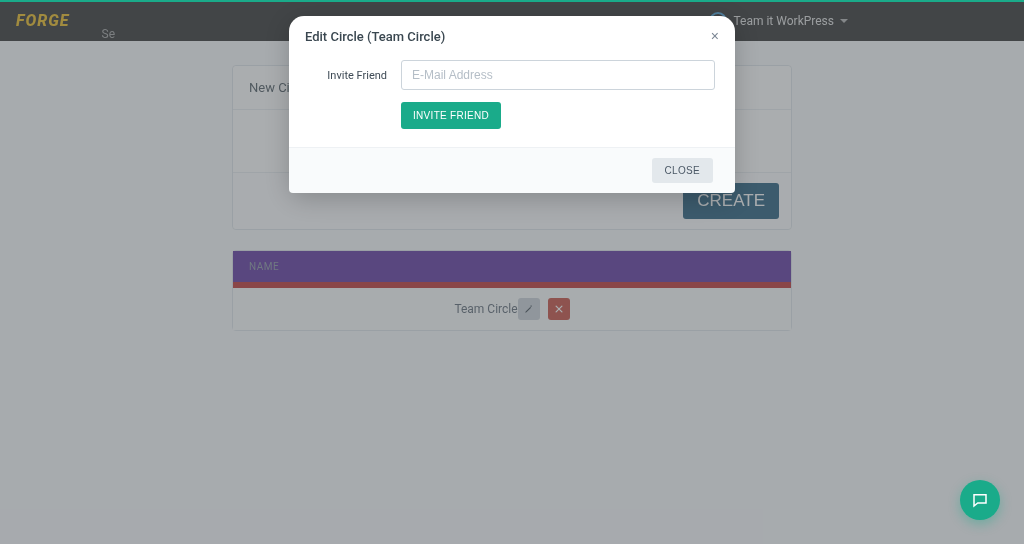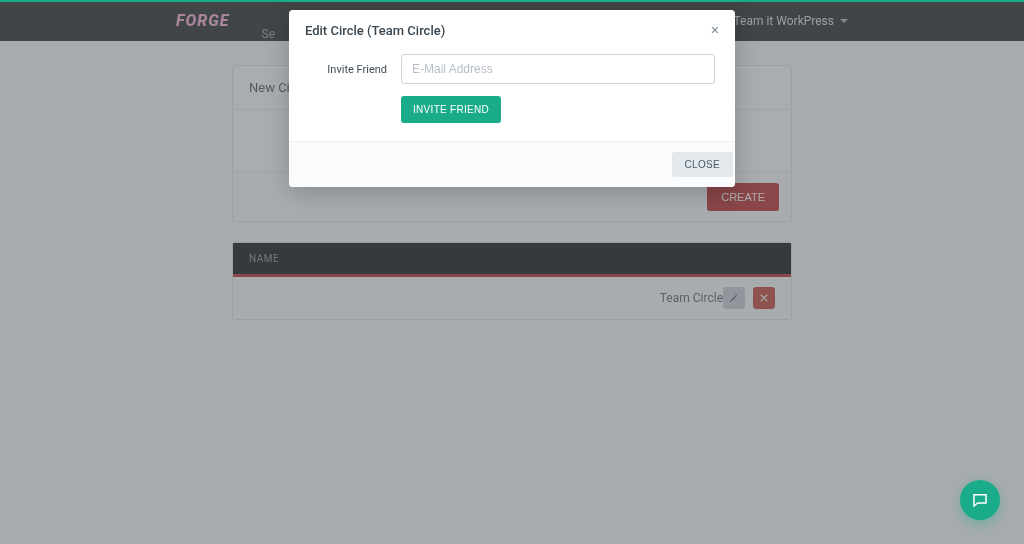--- a/index.html
+++ b/index.html
@@ -22,24 +22,23 @@
       height: 41px;
       background: #1a1a1a;
       display: flex;
       align-items: center;
       padding: 0 16px;
       position: relative;
     }
     .navbar-brand {
       font-weight: 800;
       font-size: 16px;
-      color: #f9a8d4;
+      color: #eab308;
       letter-spacing: 1px;
       font-style: italic;
-      margin-left: 160px;
     }
     .navbar-center-tab {
       position: absolute;
       left: 50%;
       transform: translateX(-50%);
       bottom: 0;
       width: 140px;
       height: 20px;
       background: #444;
       border-radius: 10px 10px 0 0;
@@ -108,43 +107,43 @@
       background: #fff;
     }
     .panel-footer {
       padding: 10px 12px;
       border-top: 1px solid #e6ebef;
       text-align: right;
       background: #fcfdfe;
       border-radius: 0 0 4px 4px;
     }
     .btn-create {
-      background: #b91c1c;
+      background: #0c4a6e;
       color: #fff;
       border: none;
       padding: 8px 14px;
-      font-size: 11px;
+      font-size: 17px;
       border-radius: 3px;
       cursor: pointer;
     }
     .table-head {
       padding: 10px 16px;
       font-size: 10px;
       color: #7e8c9b;
       letter-spacing: 0.5px;
-      border-bottom: 3px solid #b91c1c;
-      background: #000000;
+      border-bottom: 6px solid #b91c1c;
+      background: #4c1d95;
     }
     .table-row {
       padding: 10px 16px;
       font-size: 12px;
       color: #4b5866;
       display: flex;
       align-items: center;
-      justify-content: flex-end;
+      justify-content: center;
       background: #fbfcfd;
     }
     .row-actions { display: flex; gap: 8px; }
     .mini-btn {
       width: 22px; height: 22px;
       border-radius: 3px;
       display: flex;
       align-items: center;
       justify-content: center;
       cursor: pointer;
@@ -156,26 +155,26 @@
 
     
     .overlay {
       position: absolute;
       inset: 0;
       background: rgba(100,105,110,0.55);
       z-index: 10;
     }
     .modal {
       position: absolute;
-      top: 10px;
+      top: 16px;
       left: 50%;
       transform: translateX(-50%);
       width: 446px;
       background: #fff;
-      border-radius: 4px;
+      border-radius: 15px;
       z-index: 20;
       box-shadow: 0 6px 24px rgba(0,0,0,0.2);
     }
     .modal-header {
       padding: 12px 16px;
       display: flex;
       justify-content: space-between;
       align-items: center;
     }
     .modal-title { font-size: 13px; color: #3a4750; font-weight: 500; }
@@ -216,21 +215,21 @@
       background: #1aab8a;
       color: #fff;
       border: none;
       padding: 8px 12px;
       font-size: 10px;
       letter-spacing: 0.3px;
       border-radius: 3px;
       cursor: pointer;
     }
     .modal-footer {
-      padding: 10px 2px;
+      padding: 10px 22px;
       text-align: right;
       border-top: 1px solid #eef1f4;
       background: #f9fbfc;
       border-radius: 0 0 4px 4px;
     }
     .btn-close {
       background: #e3e8ec;
       color: #4b5866;
       border: none;
       padding: 7px 13px;

